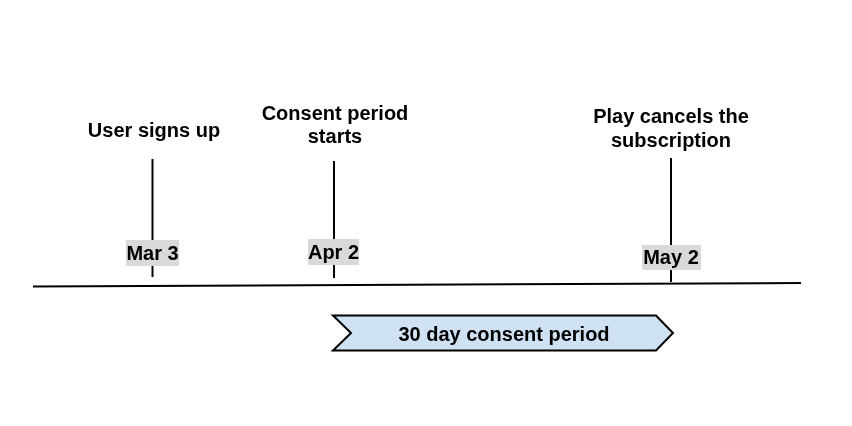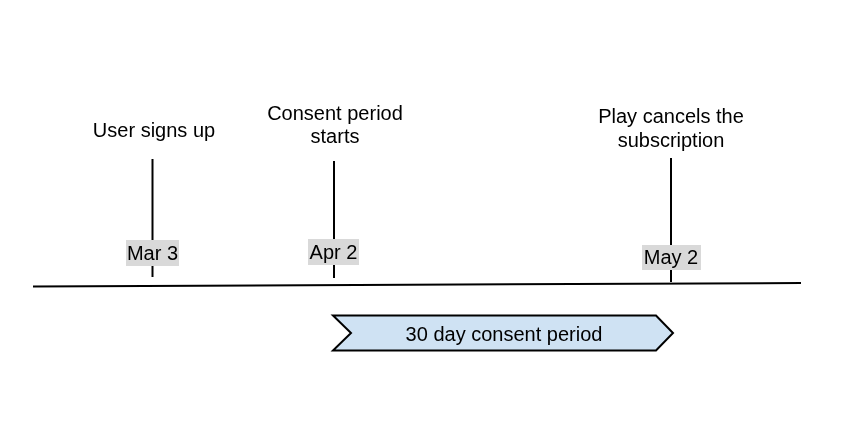--- a/index.html
+++ b/index.html
@@ -7,20 +7,21 @@
     padding: 0;
     background: #ffffff;
   }
   .canvas {
     position: relative;
     width: 852px;
     height: 426px;
     background: #ffffff;
     overflow: hidden;
     font-family: "Liberation Sans", sans-serif;
+    font-weight: bold;
   }
   svg text {
     font-family: "Liberation Sans", sans-serif;
     font-size: 20px;
     fill: #000000;
   }
   svg text.banner-text {
     font-size: 20px;
   }
 </style>

